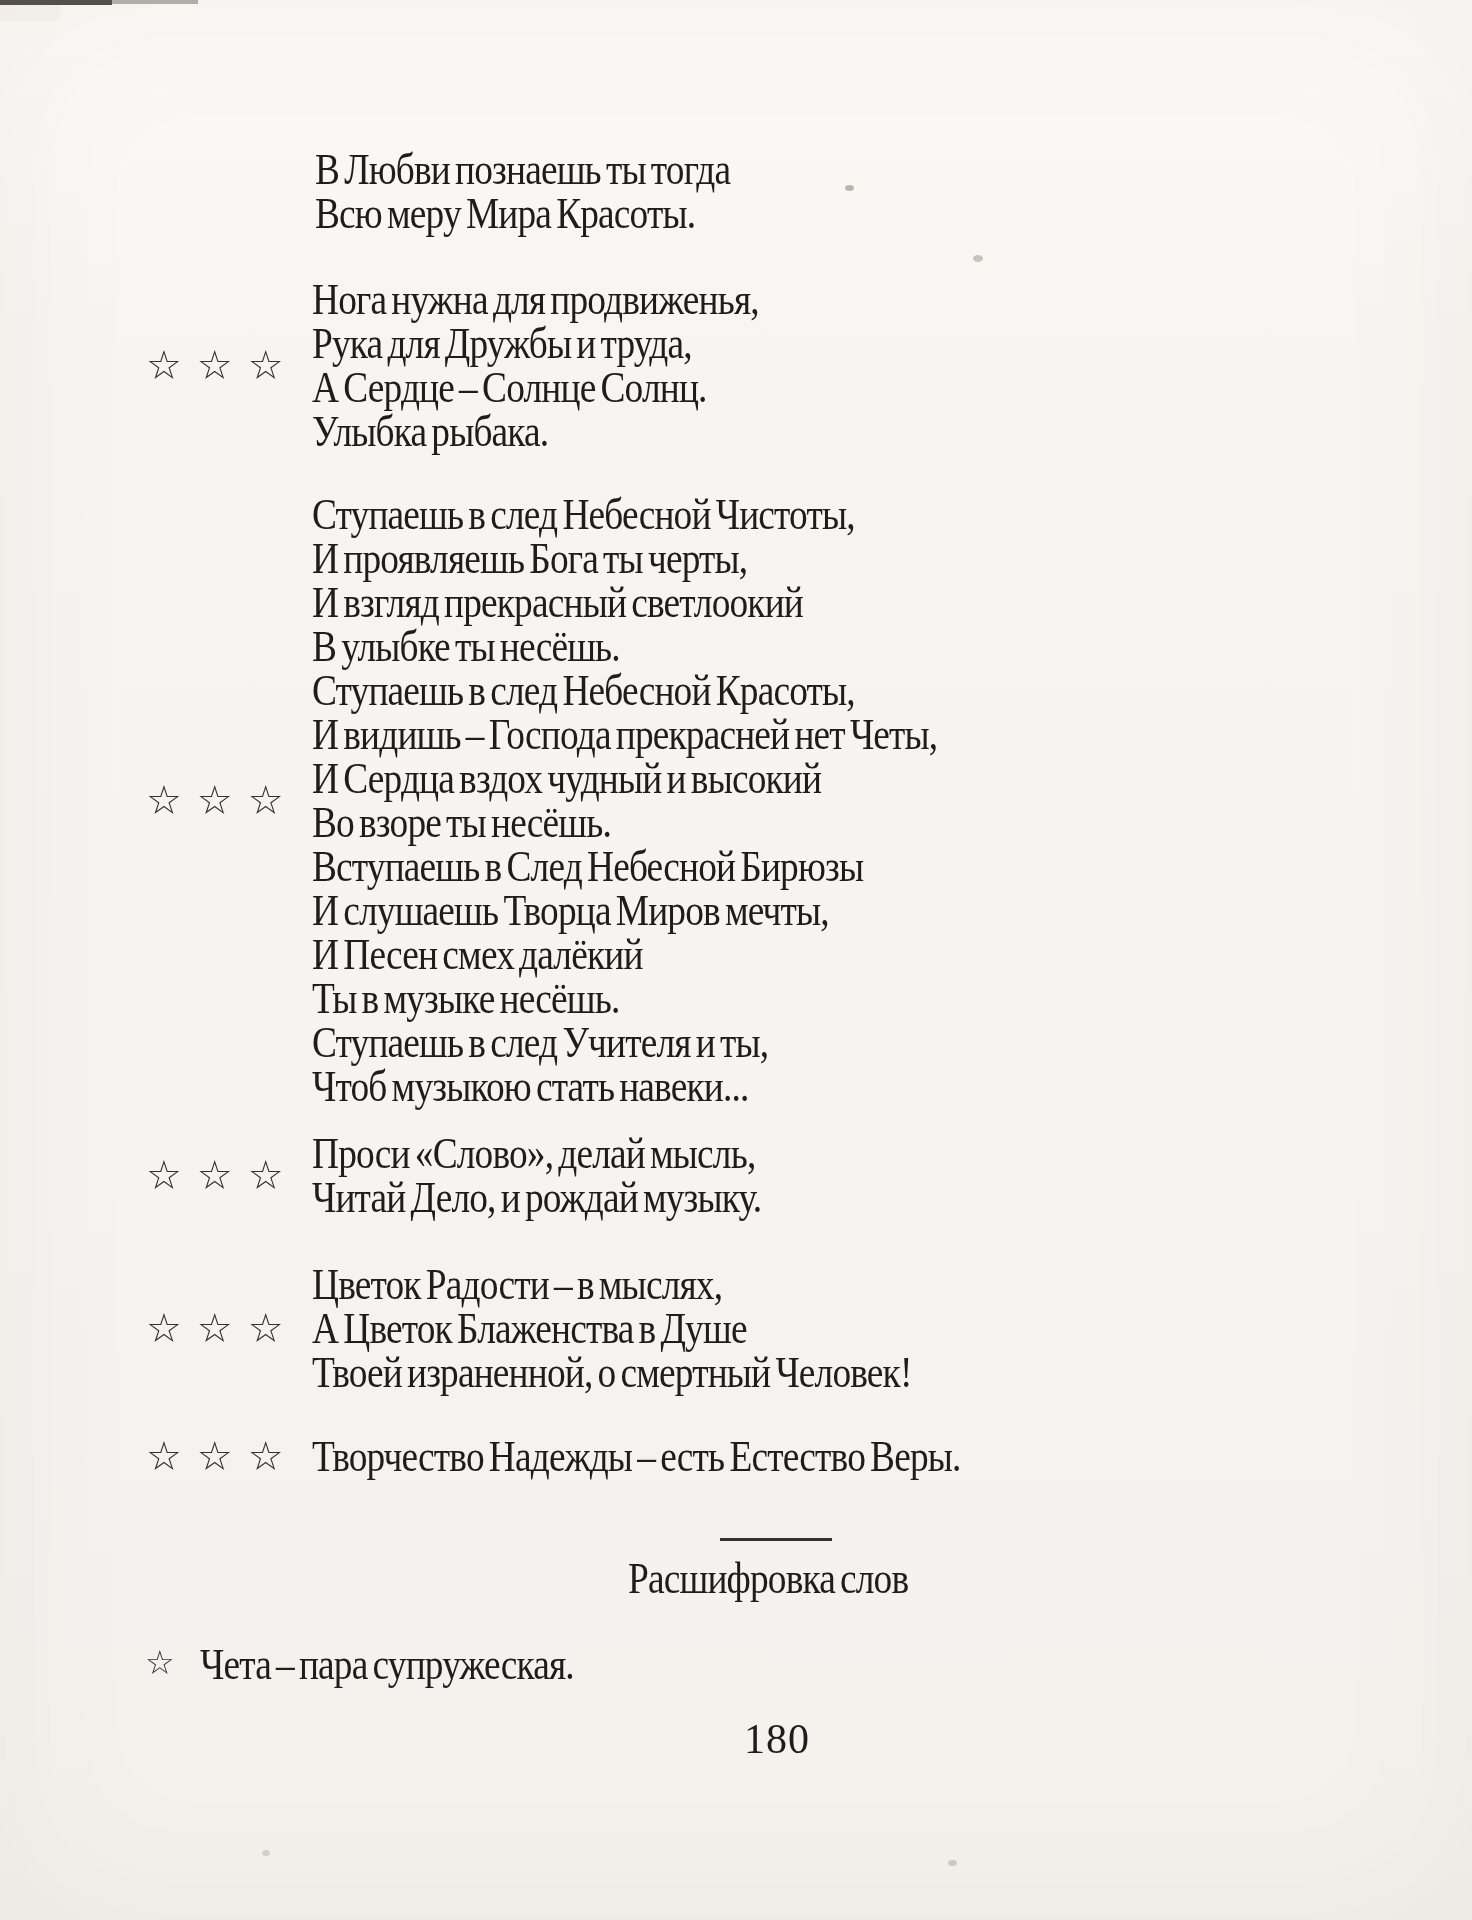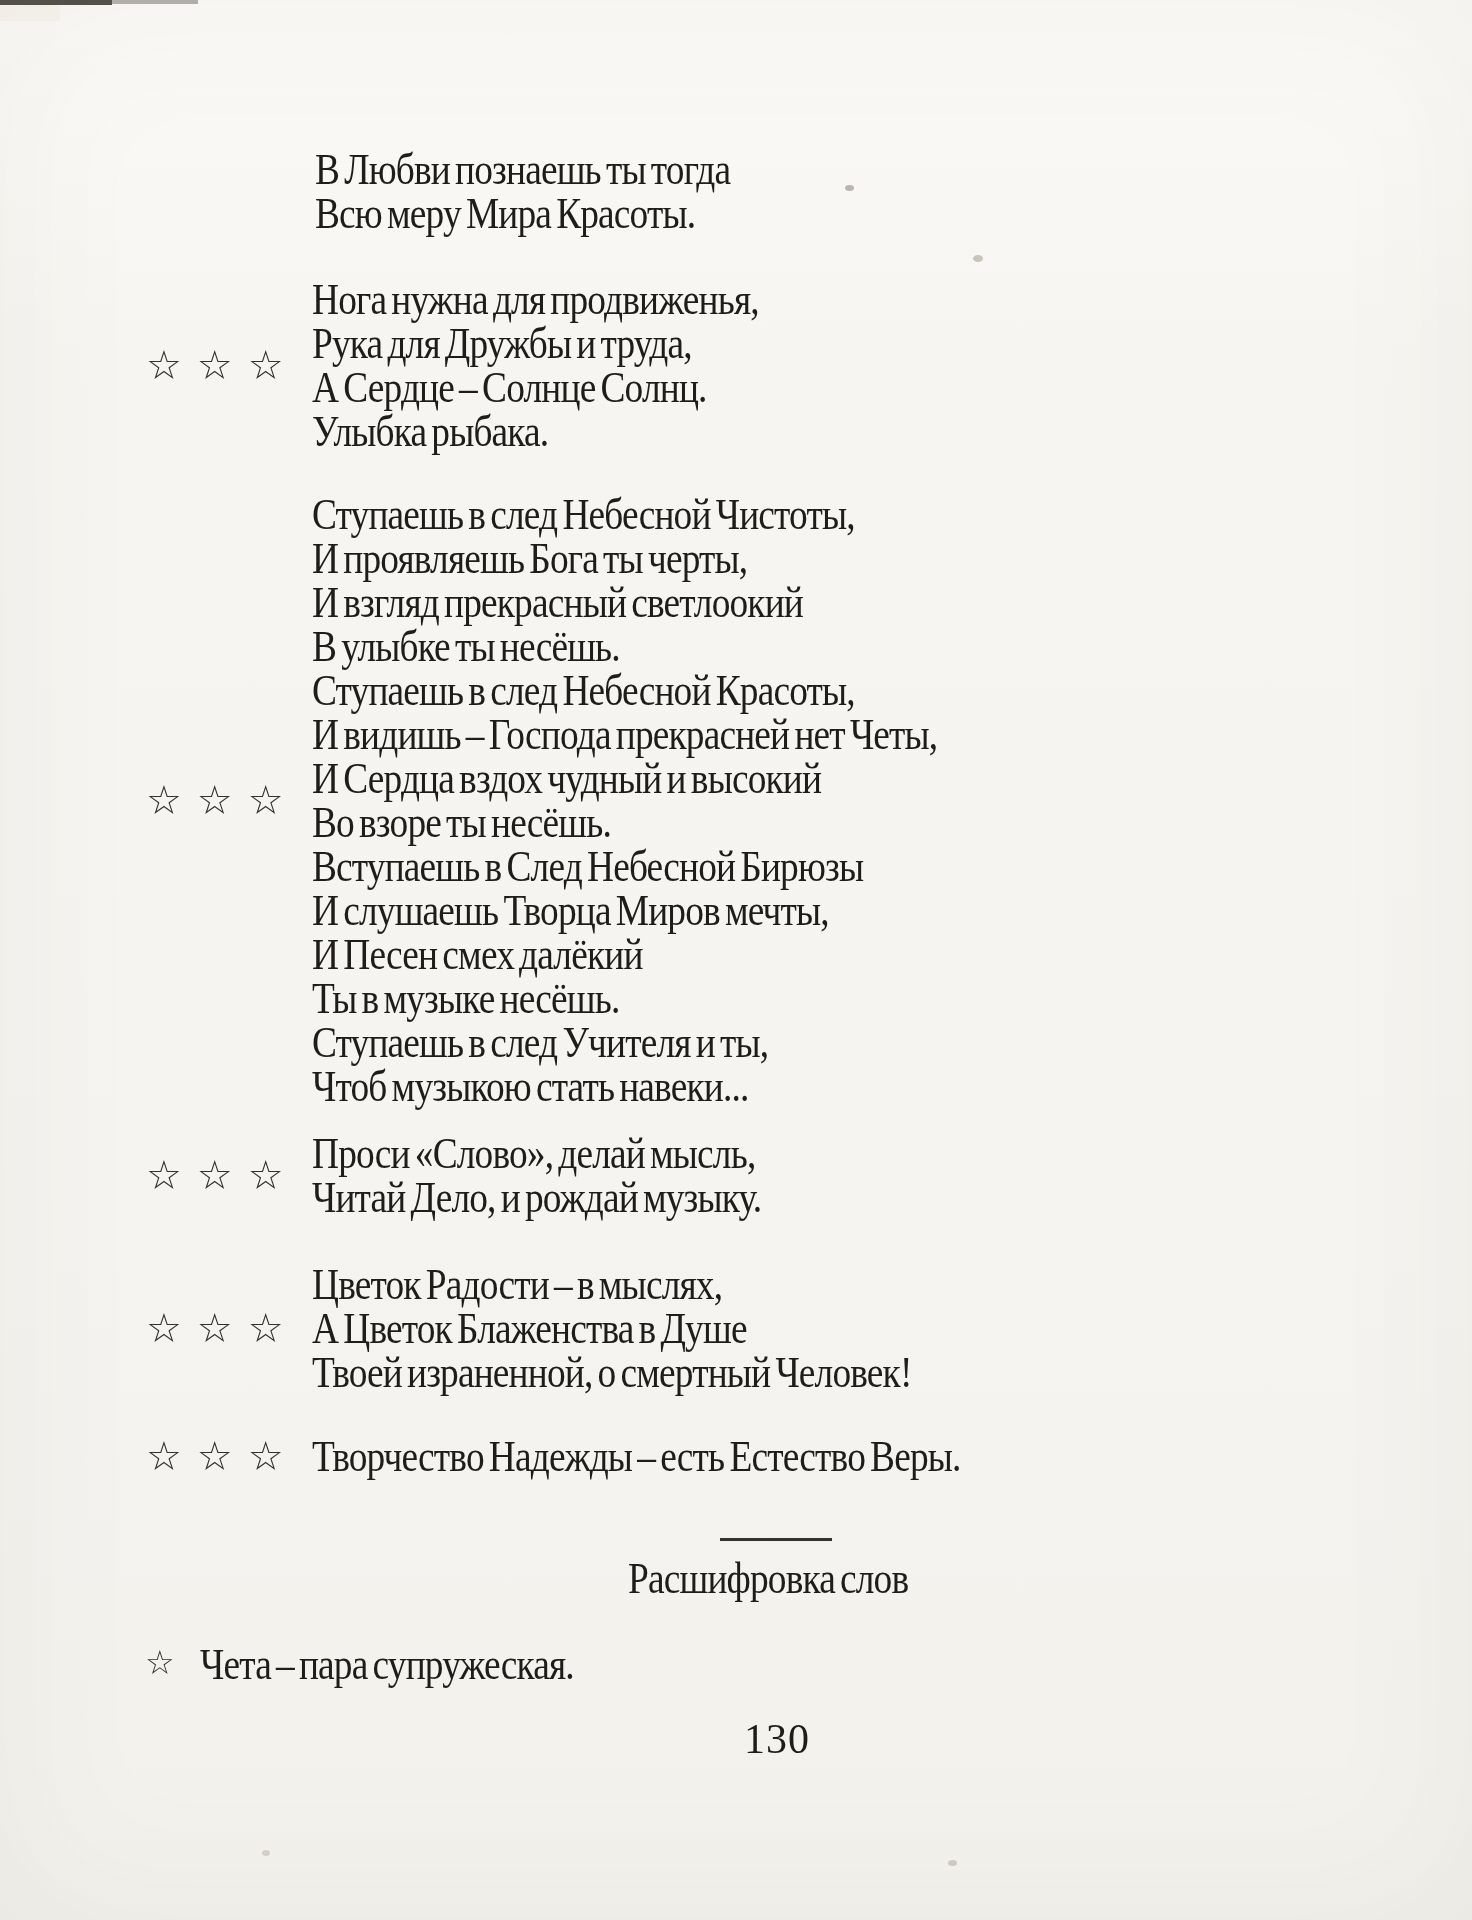--- a/index.html
+++ b/index.html
@@ -185,15 +185,15 @@
 
   <div class="glossary-heading">Расшифровка слов</div>
 
   <div class="footnote">
     <span class="fstar">☆</span>
     <div class="lines">
       <div class="line">Чета – пара супружеская.</div>
     </div>
   </div>
 
-  <div class="page-number">130</div>
+  <div class="page-number">180</div>
 
 </div>
 
 </body></html>

